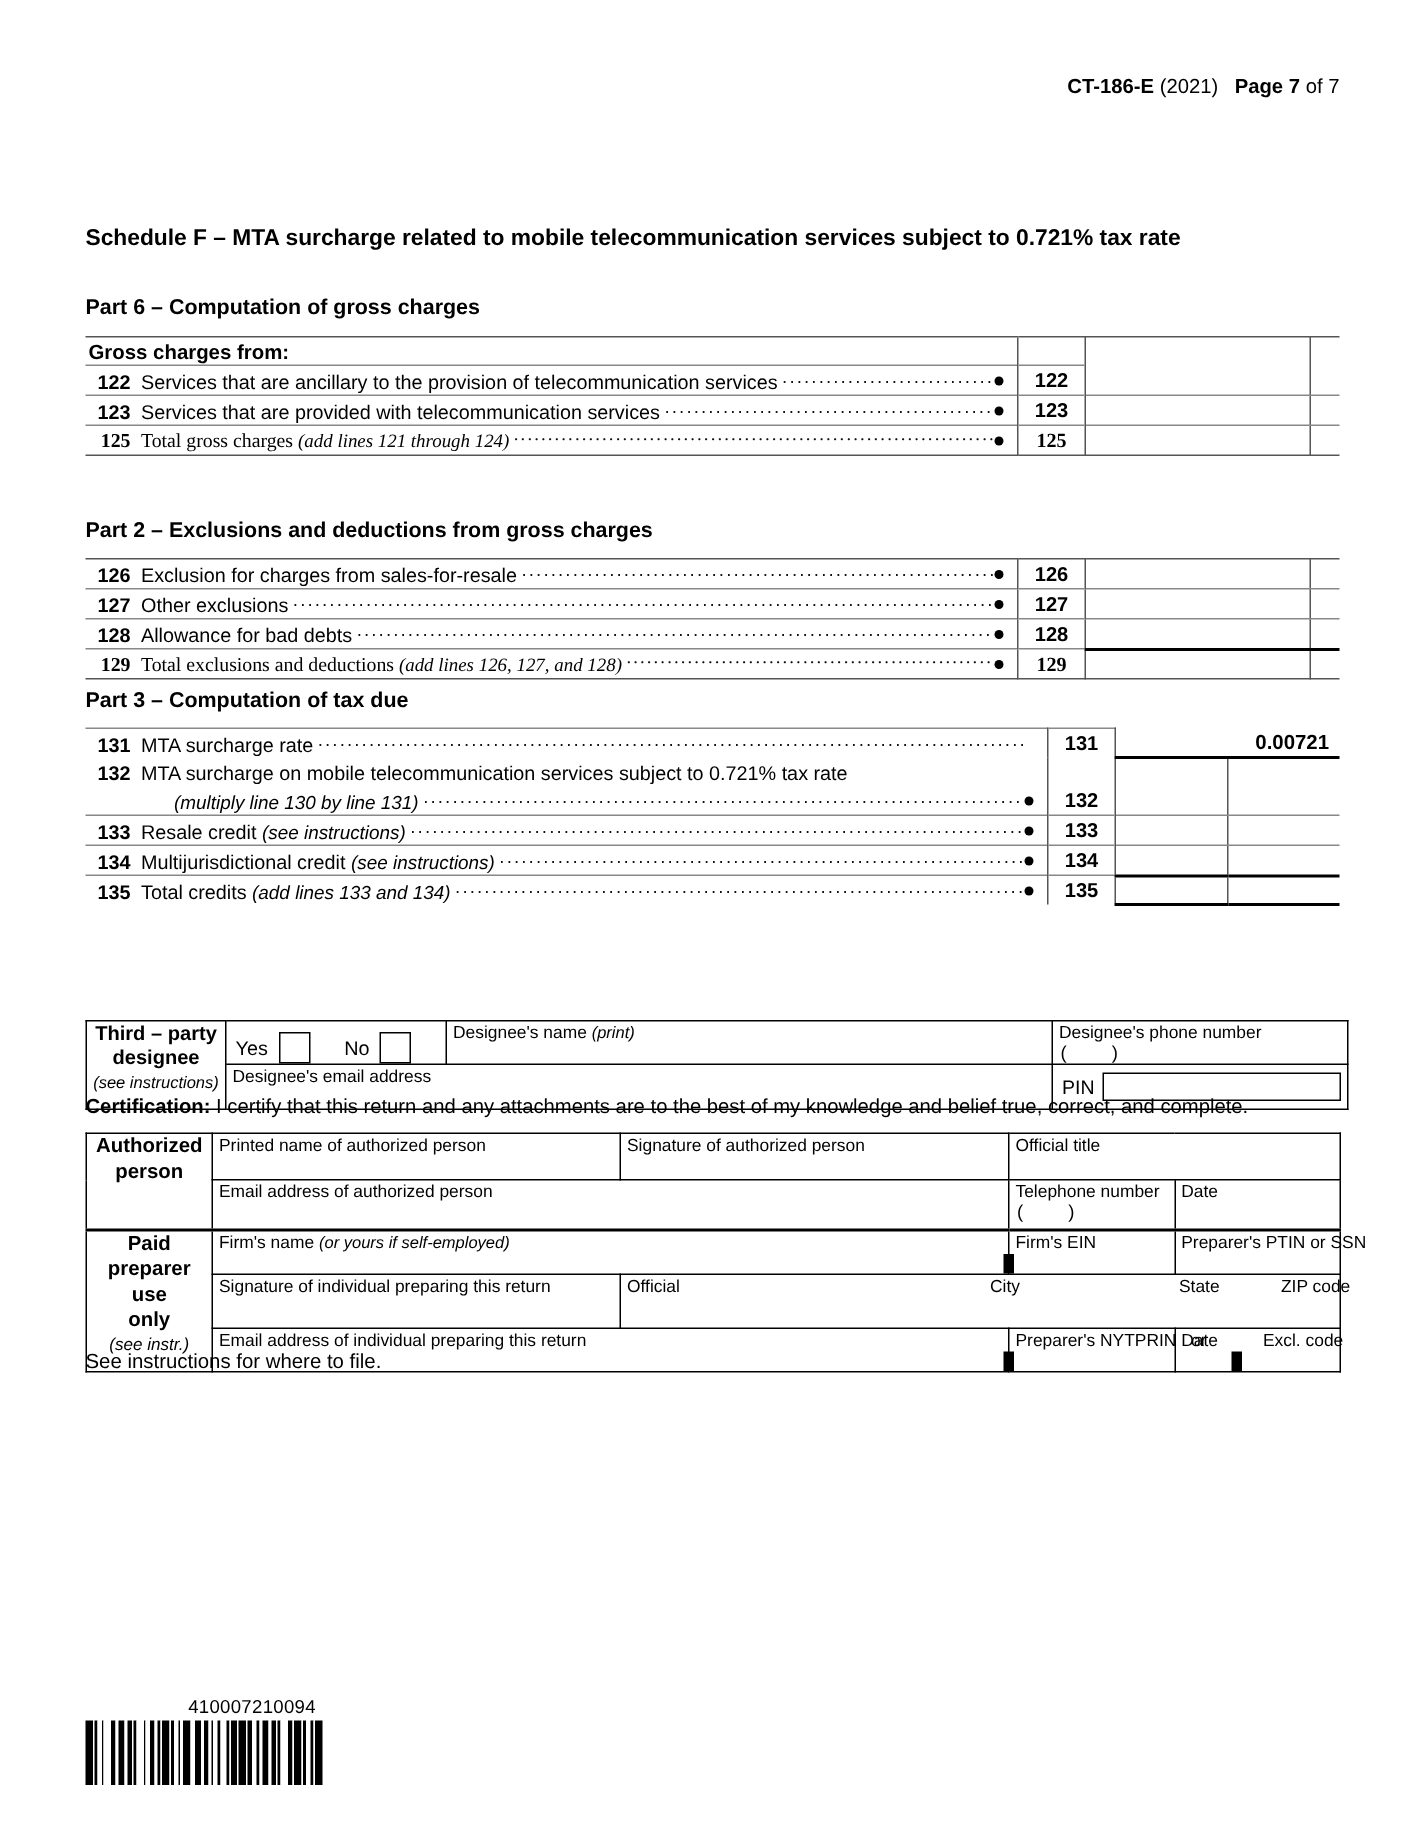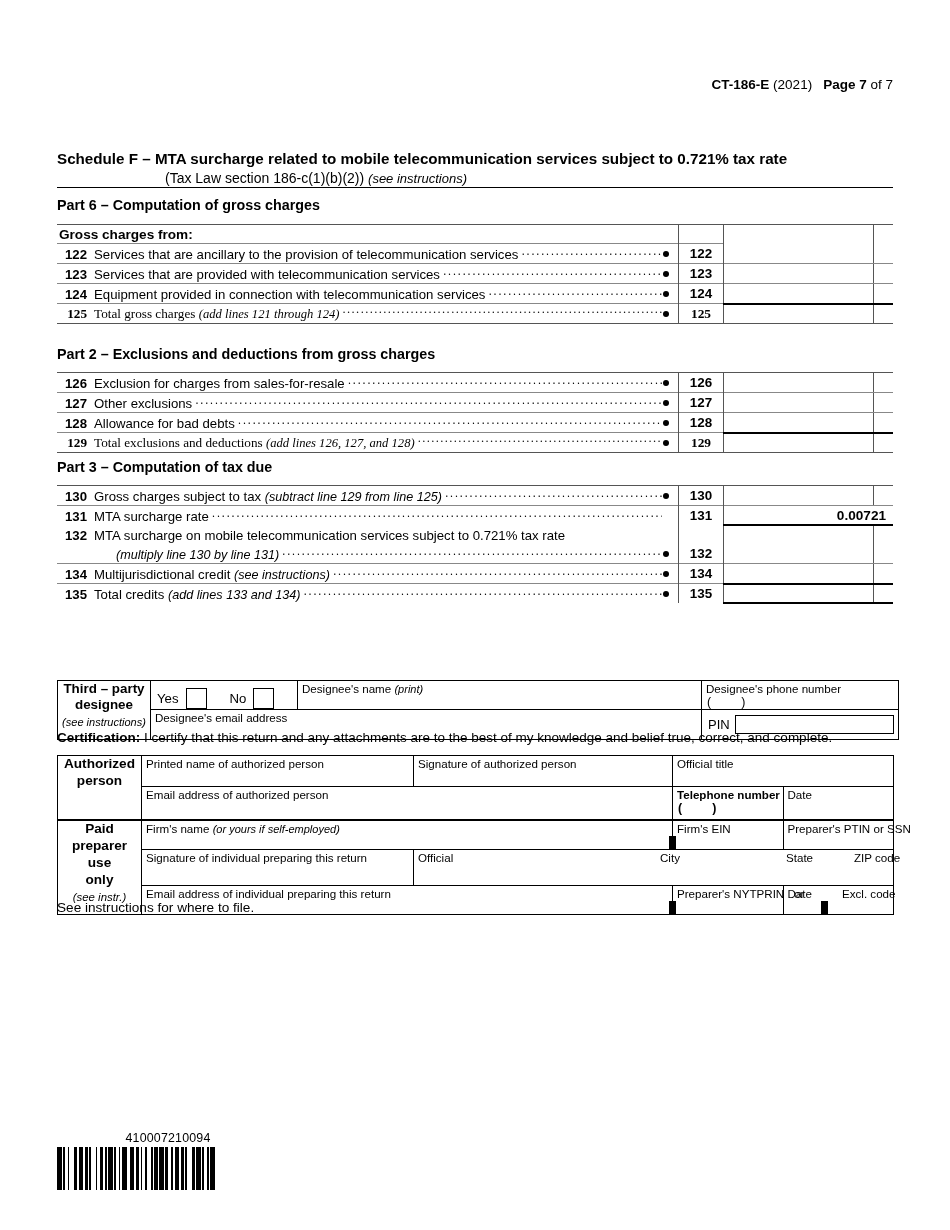--- a/index.html
+++ b/index.html
@@ -24,21 +24,20 @@
   }
 
   
   .doc-header {
     position: absolute;
     right: 57px;
     top: 50px;
     font-size: 13.5px;
     white-space: nowrap;
     letter-spacing: 0px;
-    margin-top: 27px;
   }
   .doc-header b { font-weight: bold; }
   .hdr-gap { display:inline-block; width: 11px; }
 
   
   .sched-wrap {
     position: absolute;
     left: 57px;
     top: 149px;
     width: 836px;
@@ -297,24 +296,20 @@
 
   <div class="doc-header">
     <b>CT-186-E</b>
     <span>(2021)</span><span class="hdr-gap"></span><b>Page</b>
     <b>7</b>
     <span>of 7</span>
   </div>
 
   <div class="sched-wrap">
     <div class="sched-title">Schedule F – MTA surcharge related to mobile telecommunication services subject to 0.721% tax rate</div>
-    <div class="sched-sub rule-title">
-      <span>(Tax Law section 186-c(1)(b)(2))</span>
-      <i>(see instructions)</i>
-    </div>
   </div>
 
   <div class="part-heading" style="top:197px;">Part 6 – Computation of gross charges</div>
 
   <table class="lt" style="top:224px;">
     <tbody>
         <tr>
       <td class="cell-desc topline" style="height:18px;border-right:none;">
         <div class="gross-label">Gross charges from:</div>
       </td>
@@ -345,33 +340,20 @@
           <span class="desc-text">Services that are provided with telecommunication services</span>
           <span class="leader"></span>
           <span class="bullet"></span>
         </div>
       </td>
       <td class="cell-num hair">123</td>
       <td class="cell-amt hairb"></td>
       <td class="cell-cents hairb"></td>
     </tr>
 
-    <tr>
-      <td class="cell-desc hair">
-        <div class="desc-inner">
-          <span class="lineno">124</span>
-          <span class="desc-text">Equipment provided in connection with telecommunication services</span>
-          <span class="leader"></span>
-          <span class="bullet"></span>
-        </div>
-      </td>
-      <td class="cell-num hair">124</td>
-      <td class="cell-amt thickb"></td>
-      <td class="cell-cents thickb"></td>
-    </tr>
 
     <tr>
       <td class="cell-desc hair botline">
         <div class="desc-inner">
           <span class="lineno">125</span>
           <span class="desc-text"><span>Total gross charges</span> <i>(add lines 121 through 124)</i></span>
           <span class="leader"></span>
           <span class="bullet"></span>
         </div>
       </td>
@@ -438,33 +420,20 @@
       <td class="cell-amt botline thickb"></td>
       <td class="cell-cents botline thickb"></td>
     </tr>
   </tbody>
     </table>
 
   <div class="part-heading" style="top:459px;">Part 3 – Computation of tax due</div>
 
   <table class="lt" style="top:485px;">
     <tbody>
-        <tr>
-      <td class="cell-desc topline">
-        <div class="desc-inner">
-          <span class="lineno">130</span>
-          <span class="desc-text"><span>Gross charges subject to tax</span> <i>(subtract line 129 from line 125)</i></span>
-          <span class="leader"></span>
-          <span class="bullet"></span>
-        </div>
-      </td>
-      <td class="cell-num topline">130</td>
-      <td class="cell-amt topline hairb"></td>
-      <td class="cell-cents topline hairb"></td>
-    </tr>
 
     <tr>
       <td class="cell-desc hair">
         <div class="desc-inner">
           <span class="lineno">131</span>
           <span class="desc-text">MTA surcharge rate</span>
           <span class="leader"></span>
           <span class="bullet hidden"></span>
         </div>
       </td>
@@ -495,20 +464,33 @@
           <span class="desc-text" style="padding-left:22px;"><i>(multiply line 130 by line 131)</i></span>
           <span class="leader"></span>
           <span class="bullet"></span>
         </div>
       </td>
       <td class="cell-num">132</td>
       <td class="cell-amt hairb"></td>
       <td class="cell-cents hairb"></td>
     </tr>
 
+    <tr>
+      <td class="cell-desc hair">
+        <div class="desc-inner">
+          <span class="lineno">133</span>
+          <span class="desc-text"><span>Resale credit</span> <i>(see instructions)</i></span>
+          <span class="leader"></span>
+          <span class="bullet"></span>
+        </div>
+      </td>
+      <td class="cell-num hair">133</td>
+      <td class="cell-amt hairb"></td>
+      <td class="cell-cents hairb"></td>
+    </tr>
 
     <tr>
       <td class="cell-desc hair">
         <div class="desc-inner">
           <span class="lineno">134</span>
           <span class="desc-text"><span>Multijurisdictional credit</span> <i>(see instructions)</i></span>
           <span class="leader"></span>
           <span class="bullet"></span>
         </div>
       </td>
@@ -596,21 +578,21 @@
         </td>
         <td class="bx" colspan="2">
           <div class="lbl">Official title</div>
         </td>
       </tr>
 
       <tr>
         <td class="bx" colspan="2" style="height:32px;">
           <div class="lbl">Email address of authorized person</div>
         </td>
-        <td class="bx" style="width:166px;font-weight:bold;">
+        <td class="bx" style="width:166px;">
           <div class="lbl">Telephone number</div>
           <div class="paren">(<span class="gapp"></span>)</div>
         </td>
         <td class="bx" style="width:59px;">
           <div class="lbl">Date</div>
         </td>
       </tr>
 
       <tr>
         <td rowspan="3" class="bx side-label htop-thick" style="width:83px;">

